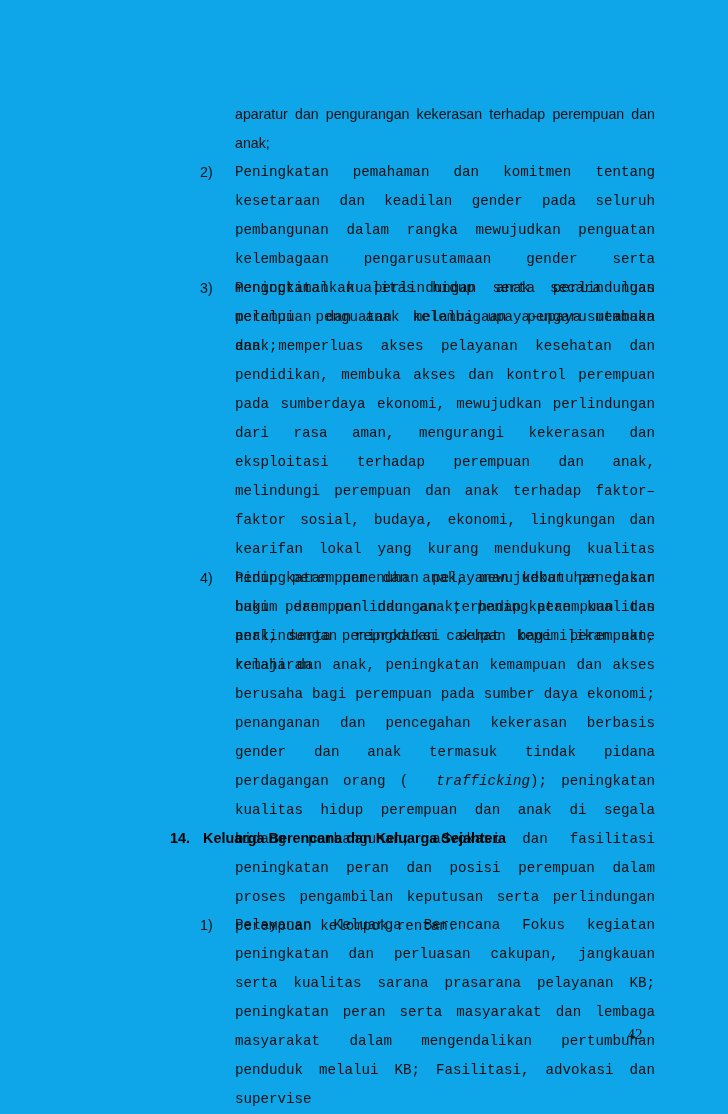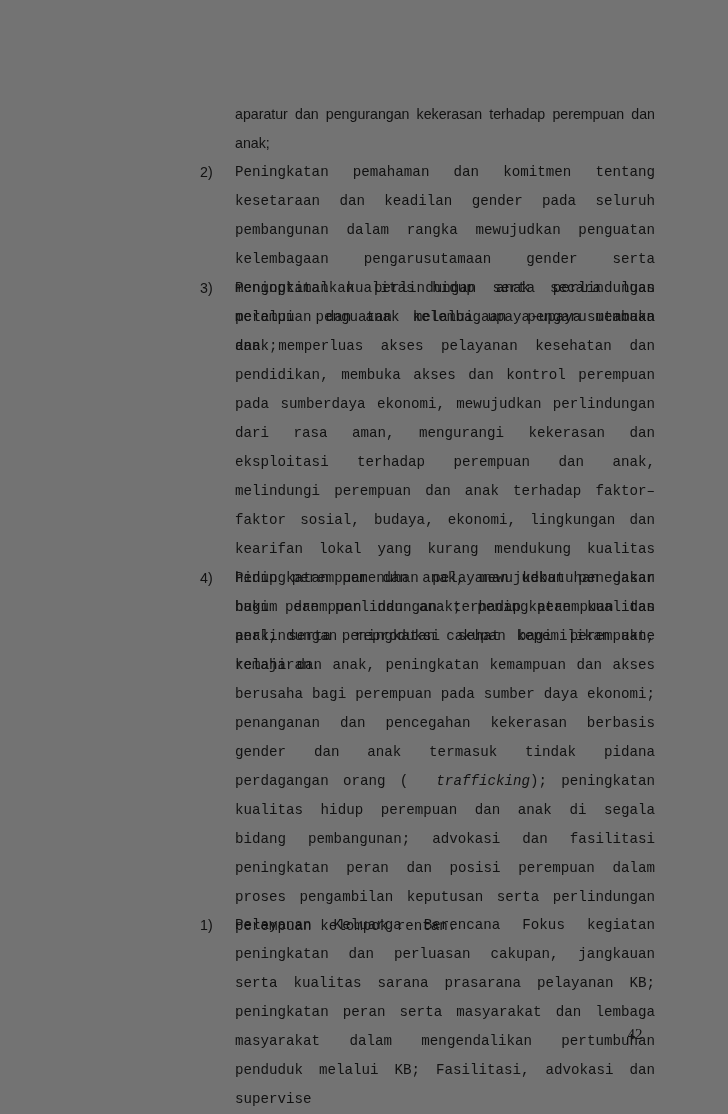--- a/index.html
+++ b/index.html
@@ -4,21 +4,21 @@
 <style>
   html, body {
     margin: 0;
     padding: 0;
     background: #ffffff;
   }
   .page {
     position: relative;
     width: 728px;
     height: 1114px;
-    background: #737373;
+    background: #0ea5e9;
     overflow: hidden;
     font-family: "Liberation Sans", sans-serif;
     color: #000000;
     -webkit-font-smoothing: antialiased;
   }
 
   
   .p {
     font-size: 14.2px;
     line-height: 29px;
@@ -126,20 +126,26 @@
     </div>
   </div>
 
   <div class="block-deep" style="top:564px;">
     <div class="p li">
       <span class="li-num">4)</span>
       <span class="li-body"><span>Peningkatan pemenuhan pelayanan kebutuhan dasar bagi perempuan dan anak; peningkatan kualitas perlindungan reproduksi sehat bagi perempuan, remaja dan anak, peningkatan kemampuan dan akses berusaha bagi perempuan pada sumber daya ekonomi; penanganan dan pencegahan kekerasan berbasis gender dan anak termasuk tindak pidana perdagangan orang (</span><span class="italic">trafficking</span><span>); peningkatan kualitas hidup perempuan dan anak di segala bidang pembangunan; advokasi dan fasilitasi peningkatan peran dan posisi perempuan dalam proses pengambilan keputusan serta perlindungan perempuan kelompok rentan.</span></span>
     </div>
   </div>
 
+  <div class="block-sec" style="top:824px;">
+    <div class="heading">
+      <span class="heading-num">14.</span>
+      <span>Keluarga Berencana dan Keluarga Sejahtera</span>
+    </div>
+  </div>
 
 
   <div class="block-deep" style="top:911px;">
     <div class="p li">
       <span class="li-num">1)</span>
       <span class="li-body">Pelayanan Keluarga Berencana Fokus kegiatan peningkatan dan perluasan cakupan, jangkauan serta kualitas sarana prasarana pelayanan KB; peningkatan peran serta masyarakat dan lembaga masyarakat dalam mengendalikan pertumbuhan penduduk melalui KB; Fasilitasi, advokasi dan supervise</span>
     </div>
   </div>
 
   <div class="page-number">42</div>

